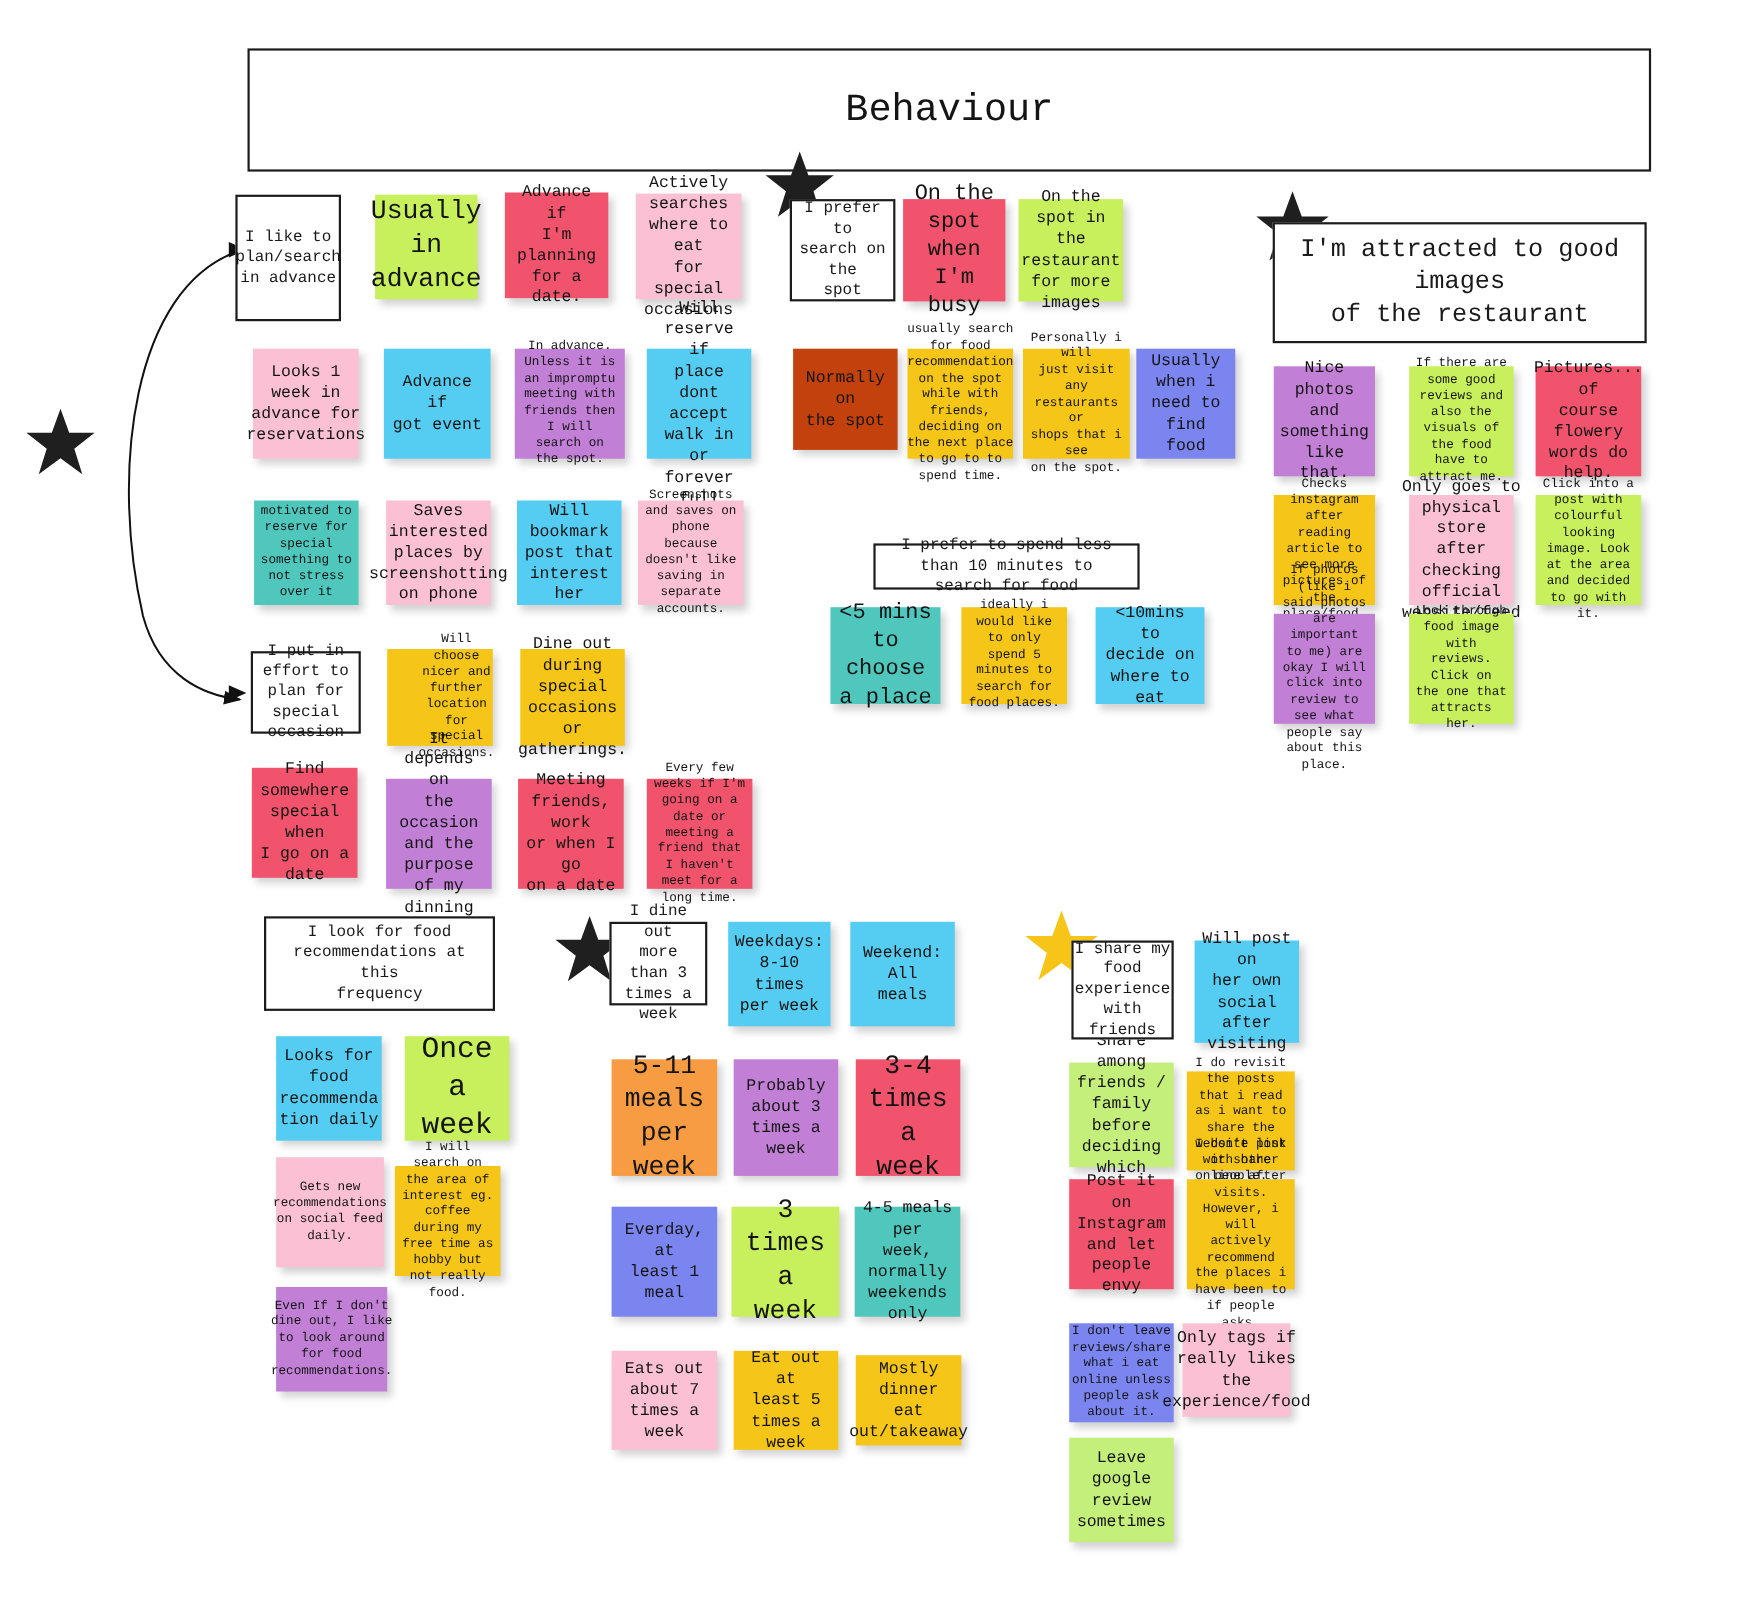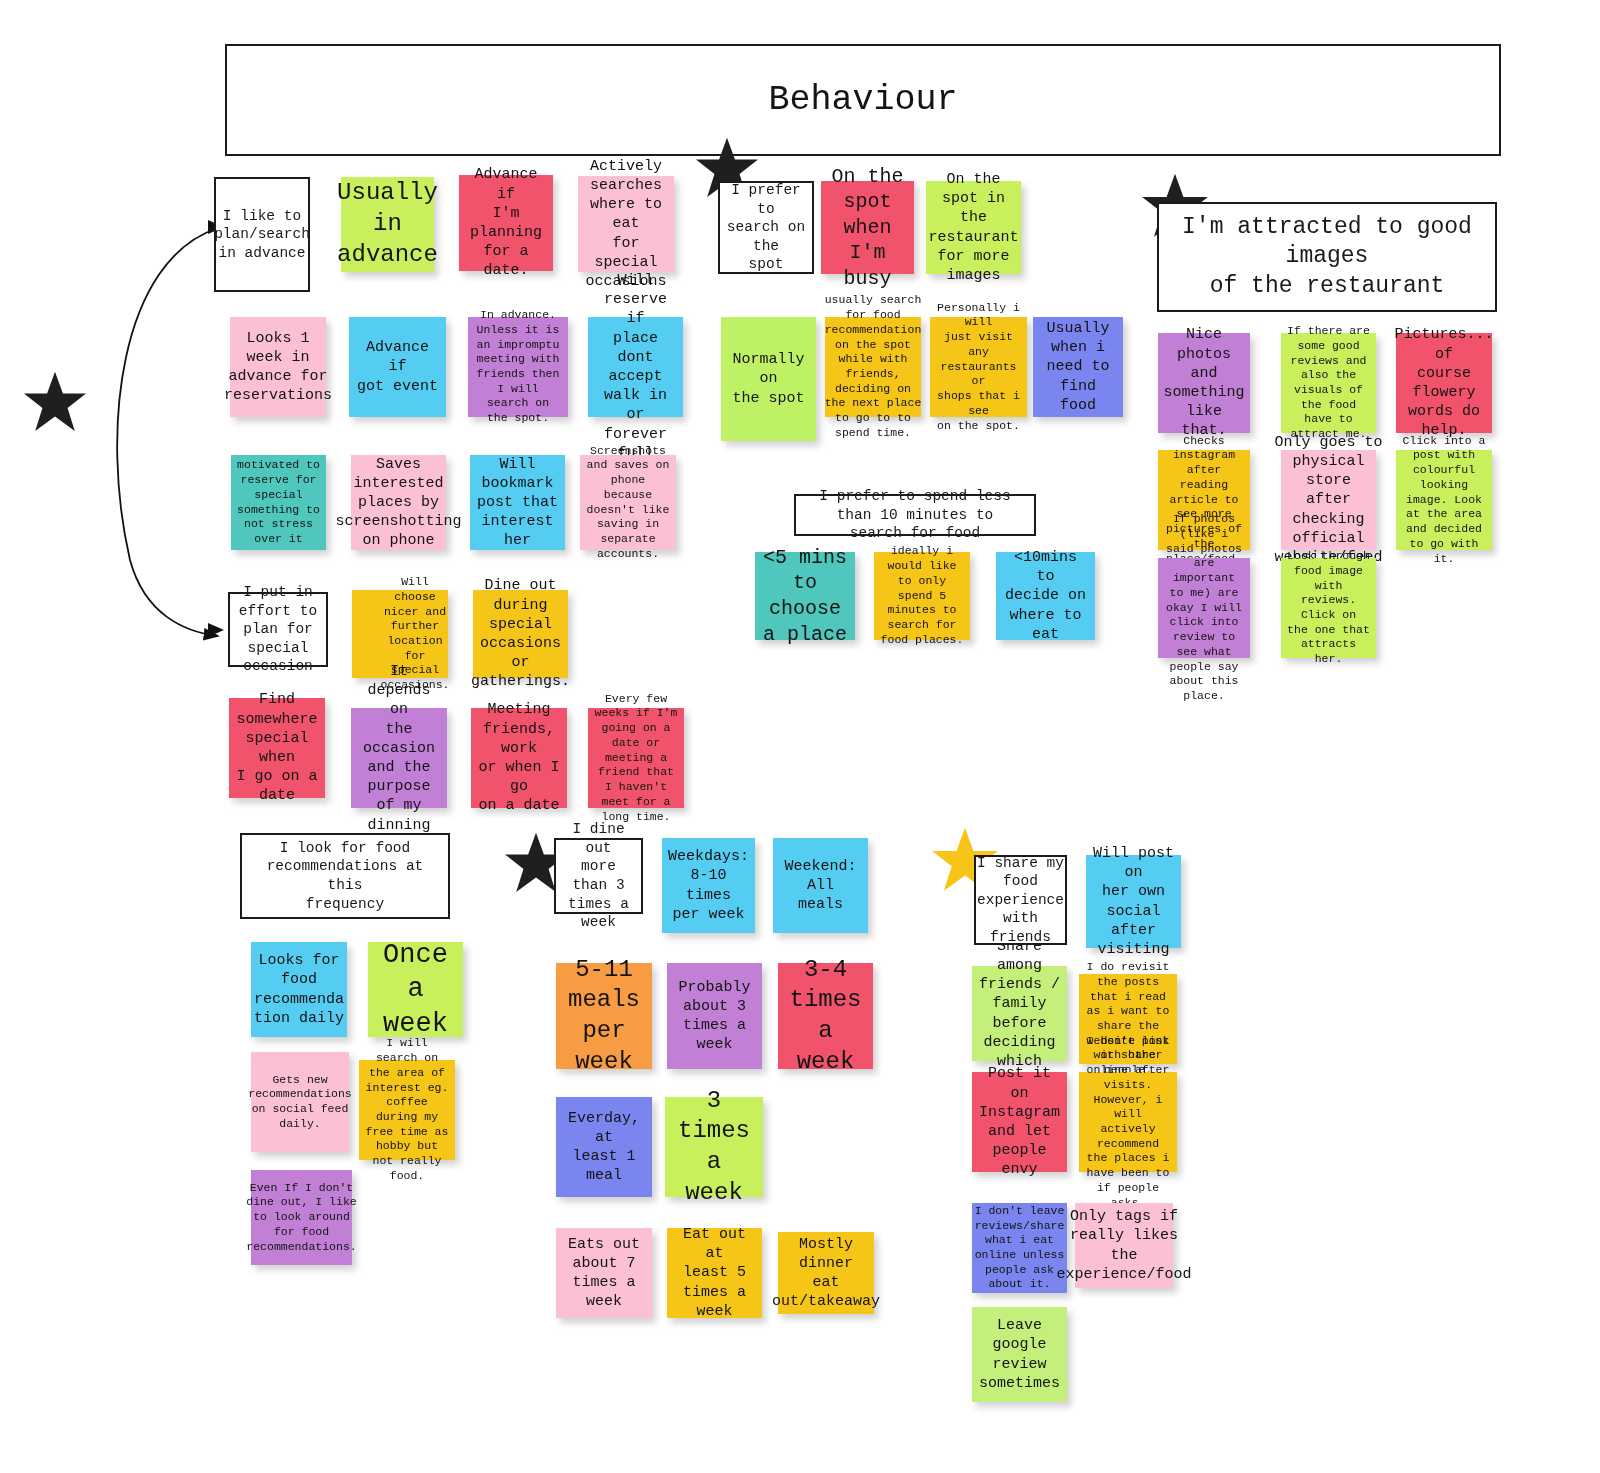--- a/index.html
+++ b/index.html
@@ -207,21 +207,21 @@
   <div class="node note sz-sm" style="left:580px; top:455px; width:96px; height:95px; background:#fbc0d4;">Screenshots and saves on phone because doesn't like saving in separate accounts.</div>
 
   <div class="node note sz-lg" style="left:821px; top:181px; width:93px; height:93px; background:#f0536b;">On the
 spot when
 I'm busy</div>
   <div class="node note sz-md" style="left:926px; top:181px; width:95px; height:93px; background:#c8f05c;">On the spot in
 the restaurant
 for more
 images</div>
 
-  <div class="node note sz-md" style="left:721px; top:317px; width:95px; height:124px; background:#bef264;">Normally on
+  <div class="node note sz-md" style="left:721px; top:317px; width:95px; height:92px; background:#c2410c;">Normally on
 the spot</div>
   <div class="node note sz-sm" style="left:825px; top:317px; width:96px; height:100px; background:#f5c518;">usually search for food recommendation on the spot while with friends, deciding on the next place to go to to spend time.</div>
   <div class="node note sz-sm" style="left:930px; top:317px; width:97px; height:100px; background:#f5c518;">Personally i will
 just visit any
 restaurants or
 shops that i see
 on the spot.</div>
   <div class="node note sz-md" style="left:1033px; top:317px; width:90px; height:100px; background:#7b85ef;">Usually
 when i
 need to
@@ -311,20 +311,24 @@
 times a
 week</div>
   <div class="node note sz-xl" style="left:778px; top:963px; width:95px; height:106px; background:#f0536b;">3-4
 times a
 week</div>
 
   <div class="node note sz-md" style="left:556px; top:1097px; width:96px; height:100px; background:#7b85ef;">Everday, at
 least 1 meal</div>
   <div class="node note sz-xl" style="left:665px; top:1097px; width:98px; height:100px; background:#c8f05c;">3 times
 a week</div>
+  <div class="node note sz-md" style="left:777px; top:1097px; width:96px; height:100px; background:#4fc7bd;">4-5 meals per
+week,
+normally
+weekends only</div>
 
   <div class="node note sz-md" style="left:556px; top:1228px; width:96px; height:90px; background:#fbc0d4;">Eats out
 about 7
 times a
 week</div>
   <div class="node note sz-md" style="left:667px; top:1228px; width:95px; height:90px; background:#f5c518;">Eat out at
 least 5
 times a
 week</div>
   <div class="node note sz-md" style="left:778px; top:1232px; width:96px; height:82px; background:#f5c518;">Mostly dinner

